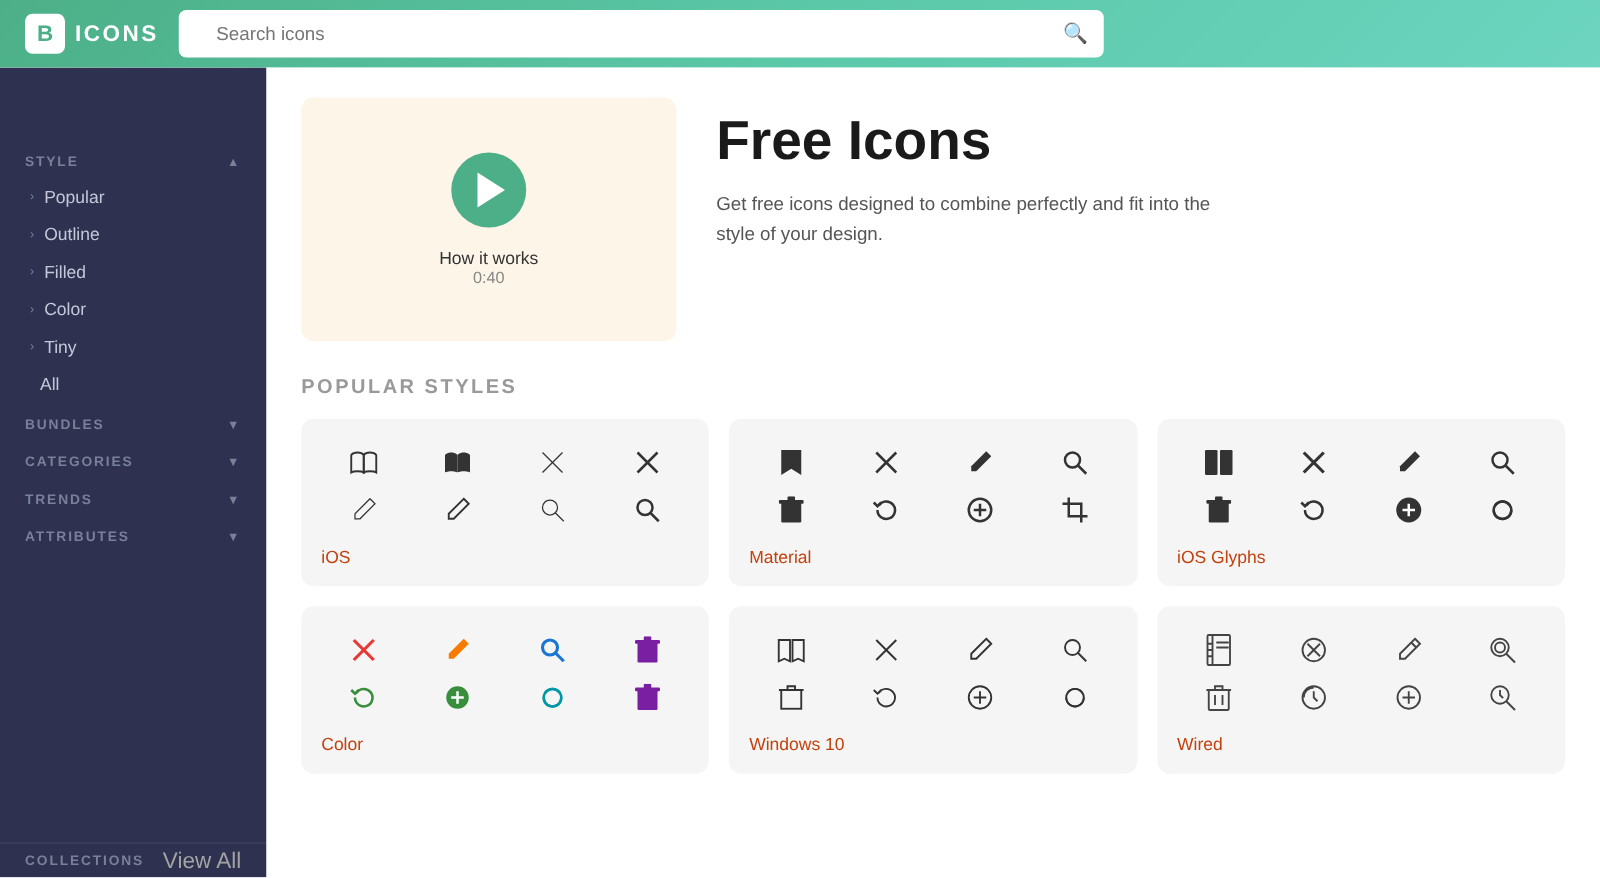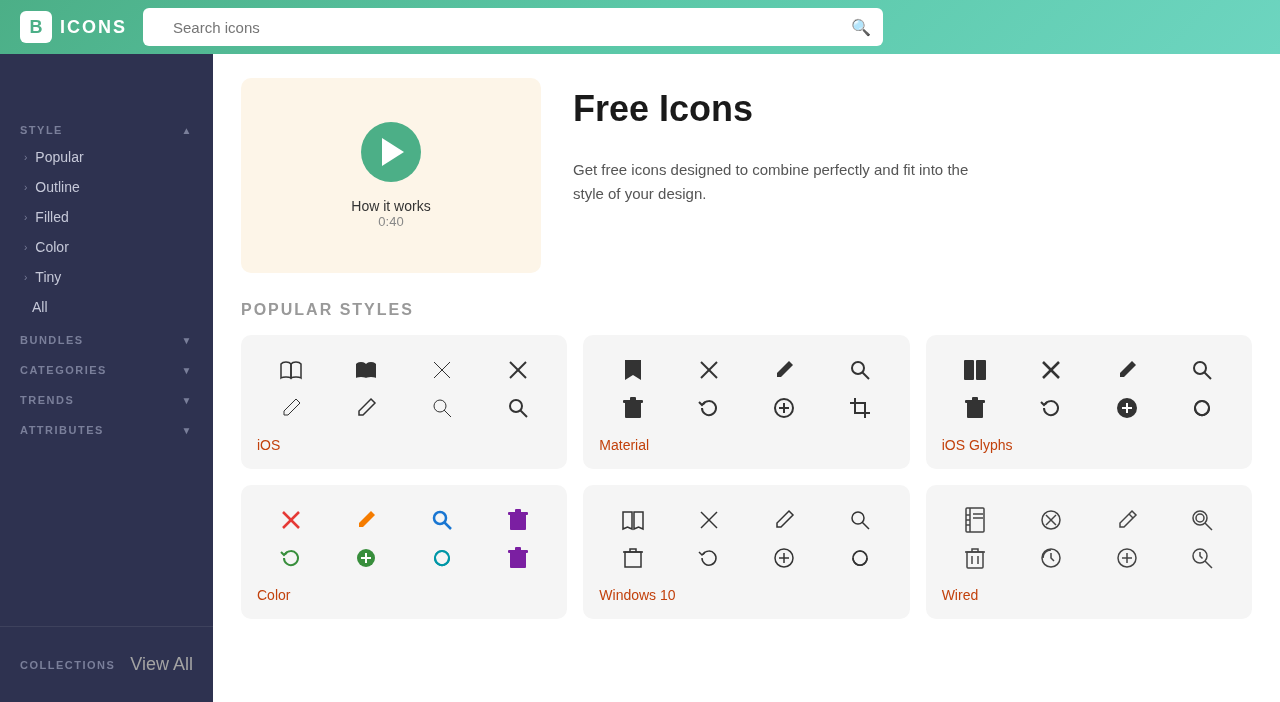--- a/index.html
+++ b/index.html
@@ -93,21 +93,21 @@
     }
     .sidebar-item .dot {
       font-size: 10px;
       color: #7a7f9a;
     }
     .sidebar-item.all-item {
       padding-left: 32px;
       color: #c5c8d8;
     }
     .sidebar-bottom {
-      padding: 27px 20px;
+      padding: 3px 20px;
       display: flex;
       justify-content: space-between;
       align-items: center;
       border-top: 1px solid rgba(255,255,255,0.08);
       position: absolute;
       bottom: 0;
       width: 213px;
     }
     .collections-label {
       font-size: 11px;
@@ -188,24 +188,24 @@
     }
     .video-label .duration {
       font-size: 13px;
       color: #888;
     }
     .hero-text {
       flex: 1;
       padding-top: 10px;
     }
     .hero-text h1 {
-      font-size: 36px;
+      font-size: 44px;
       font-weight: 700;
       color: #1a1a1a;
-      margin-bottom: 28px;
+      margin-bottom: 14px;
     }
     .hero-text p {
       font-size: 15px;
       color: #555;
       line-height: 1.6;
       max-width: 400px;
     }
 
     
     .section-label {

